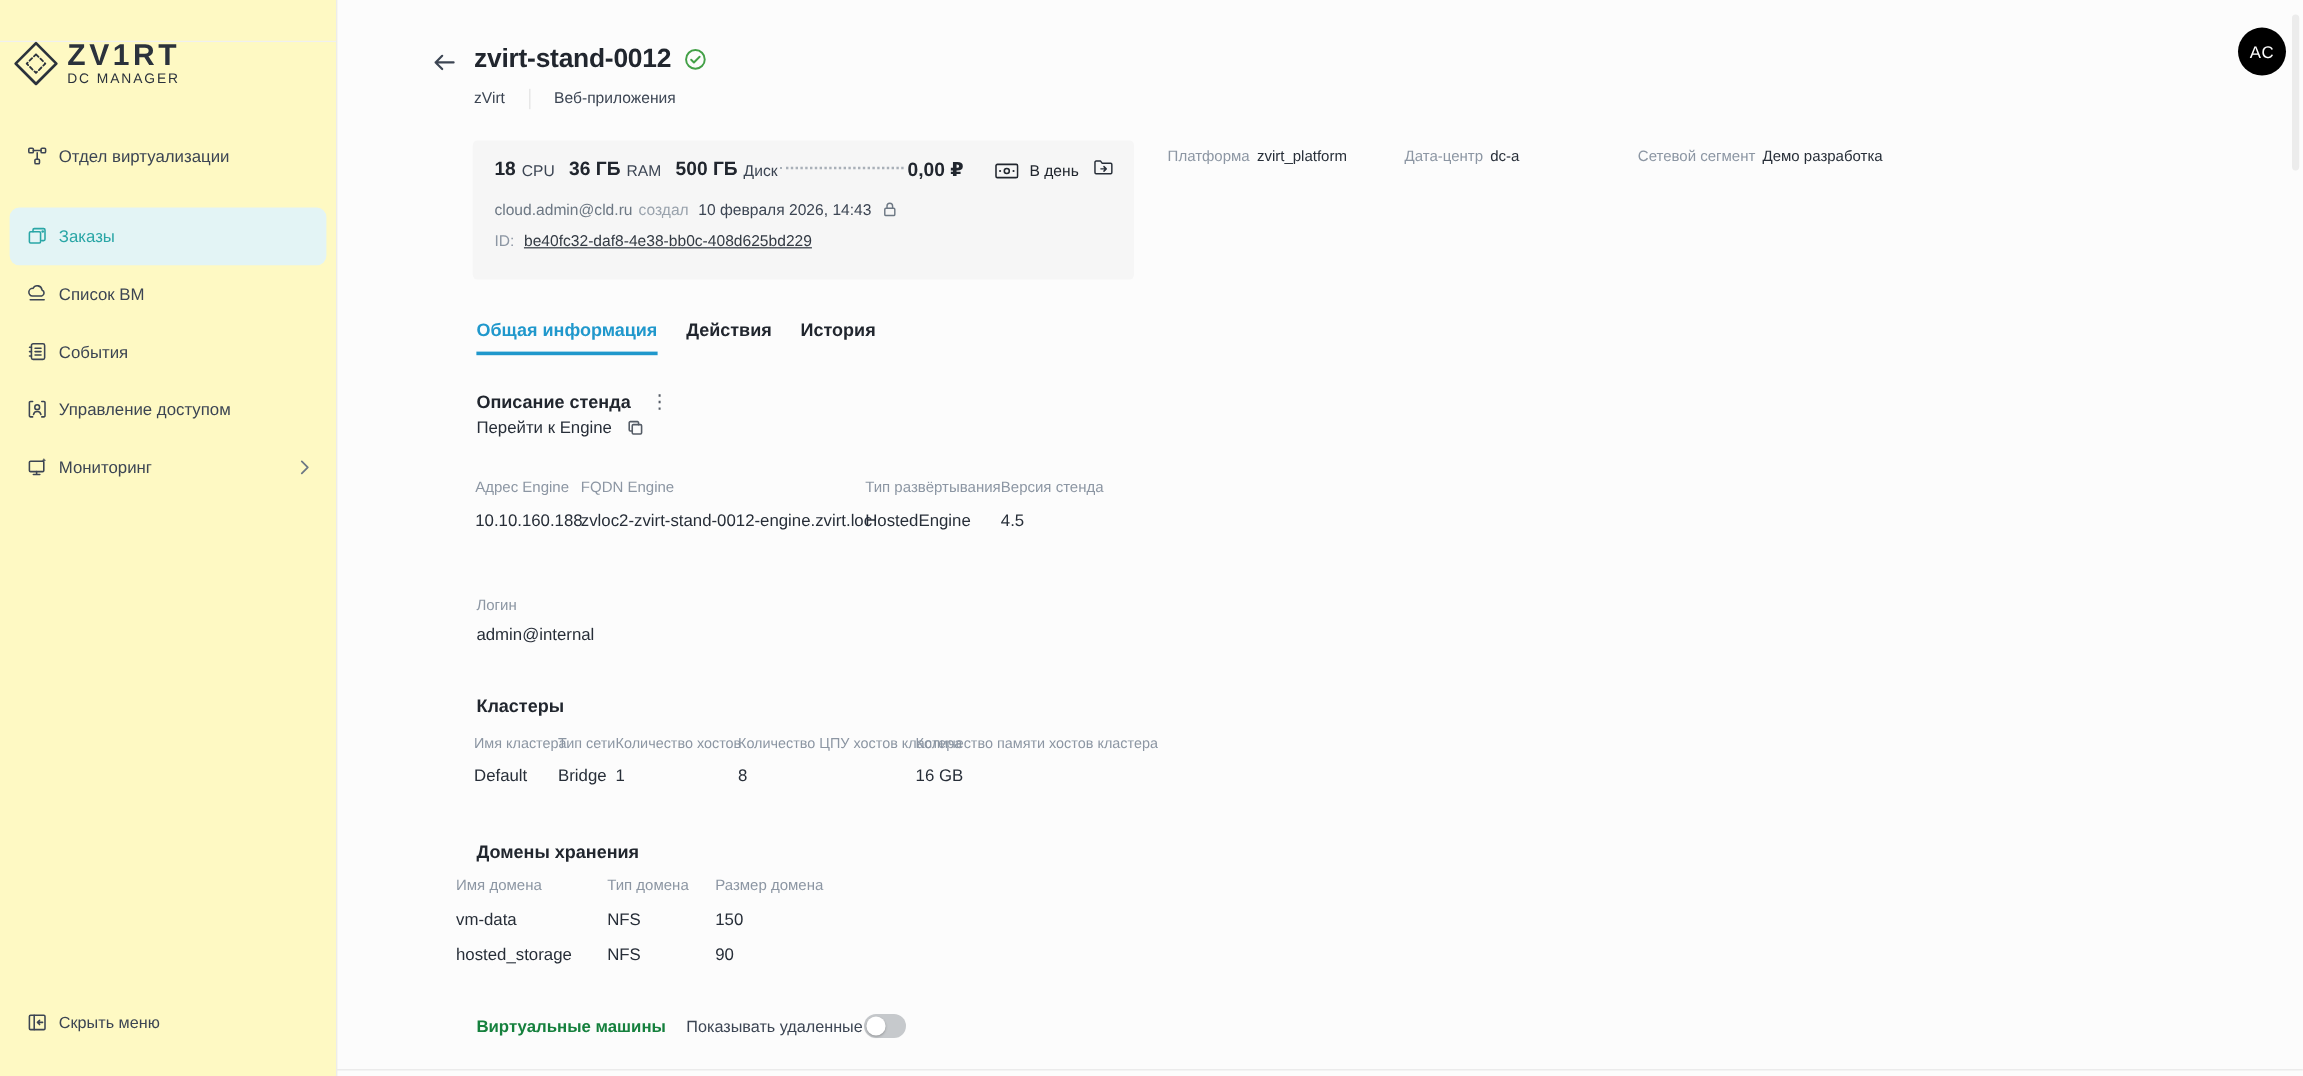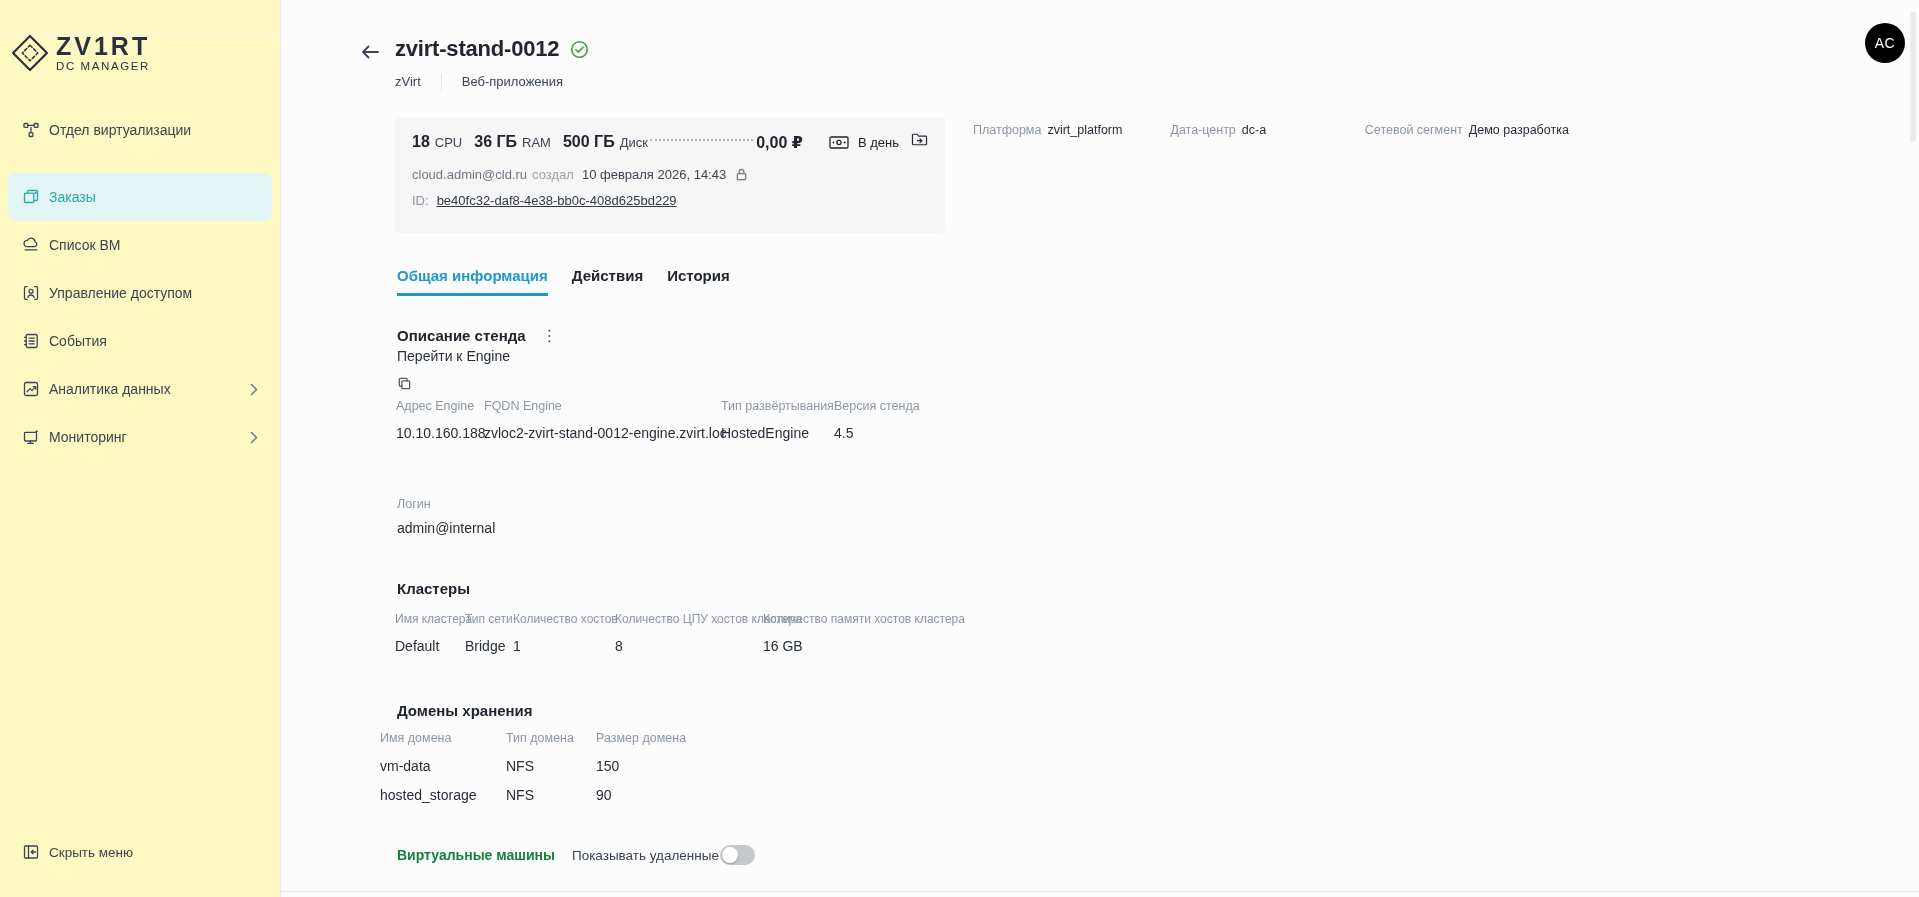--- a/index.html
+++ b/index.html
@@ -66,21 +66,21 @@
 
   
   .tabs { position:absolute; left:116px; top:267px; display:flex; gap:24px; }
   .tab { font-size:15px; font-weight:bold; color:#21262e; padding-bottom:9px; cursor:pointer; border-bottom:3px solid transparent; }
   .tab.active { color:#2098cc; border-bottom-color:#2098cc; }
 
   
   .desc-title-row { position:absolute; left:116px; top:327px; display:flex; align-items:center; gap:16px; }
   .section-title { font-size:15px; font-weight:bold; color:#21262e; }
   .kebab { font-size:16px; color:#555c66; line-height:14px; cursor:pointer; }
-  .engine-link-row { position:absolute; left:116px; top:348px; display:flex; align-items:flex-start; gap:12px; font-size:14px; color:#272e38;flex-direction:column; }
+  .engine-link-row { position:absolute; left:116px; top:348px; display:flex; align-items:center; gap:12px; font-size:14px; color:#272e38; }
   .engine-link { cursor:pointer; }
   .copy-btn { color:#555c66; cursor:pointer; }
 
   .field-label { font-size:12.5px; color:#8c96a3; white-space:nowrap; }
   .field-value { font-size:14px; color:#272e38; white-space:nowrap; }
   .fields-grid { position:absolute; left:115px; top:399px; display:grid; grid-template-columns:88px 237px 113px auto; row-gap:12px; }
   .login-block { position:absolute; left:116px; top:497px; }
   .login-block .field-value { margin-top:9px; }
 
   
@@ -147,51 +147,36 @@
         <svg width="18" height="18" viewBox="0 0 18 18" class="ic">
           <path d="M5 10.7a3.2 3.2 0 0 1 .5-6.4 4 4 0 0 1 7.5 1.3 2.7 2.7 0 0 1-.2 5.1z"></path>
           <path d="M3.2 13.8h11.6"></path>
         </svg>
       </span>
       <span>Список ВМ</span>
     </div>
     <div class="nav-item">
       <span>
         <svg width="18" height="18" viewBox="0 0 18 18" class="ic">
+          <rect x="4.2" y="2.5" width="11" height="13" rx="1.4"></rect>
+          <path d="M7.2 6.2h5M7.2 9h5M7.2 11.8h5"></path>
+          <path d="M4.2 5.4H2.6M4.2 9H2.6M4.2 12.6H2.6"></path>
+        </svg>
+      </span>
+      <span>События</span>
+    </div>
+    <div class="nav-item">
+      <span>
+        <svg width="18" height="18" viewBox="0 0 18 18" class="ic">
           <path d="M5.2 2.6H3.4a.9.9 0 0 0-.9.9v11a.9.9 0 0 0 .9.9h1.8M12.8 2.6h1.8a.9.9 0 0 1 .9.9v11a.9.9 0 0 1-.9.9h-1.8"></path>
           <circle cx="9" cy="7.3" r="2"></circle>
           <path d="M5.9 13.4a3.2 3.2 0 0 1 6.2 0"></path>
         </svg>
       </span>
       <span>Управление доступом</span>
-    </div>
-    <div class="nav-item">
-      <span>
-        <svg width="18" height="18" viewBox="0 0 18 18" class="ic">
-          <rect x="4.2" y="2.5" width="11" height="13" rx="1.4"></rect>
-          <path d="M7.2 6.2h5M7.2 9h5M7.2 11.8h5"></path>
-          <path d="M4.2 5.4H2.6M4.2 9H2.6M4.2 12.6H2.6"></path>
-        </svg>
-      </span>
-      <span>События</span>
-    </div>
-    <div class="nav-item">
-      <span>
-        <svg width="18" height="18" viewBox="0 0 18 18" class="ic">
-          <rect x="2.5" y="2.5" width="13" height="13" rx="1.5"></rect>
-          <path d="M5 11.7l3-3.1 2 2 3.6-3.7"></path>
-          <path d="M11.3 6.7h2.4v2.4"></path>
-        </svg>
-      </span>
-      <span>Аналитика данных</span>
-      <span class="chev">
-        <svg width="8" height="13" viewBox="0 0 8 13" class="ic" style="stroke-width:1.5">
-            <path d="M1.5 1.5 6.5 6.5 1.5 11.5"></path>
-          </svg>
-      </span>
     </div>
     <div class="nav-item">
       <span>
         <svg width="18" height="18" viewBox="0 0 18 18" class="ic">
           <rect x="2.5" y="4.3" width="12" height="8.7" rx="1"></rect>
           <path d="M8.5 13v2.3M5.8 15.4h5.4"></path>
           <path d="M14.6 1.6l.5 1.4 1.4.5-1.4.5-.5 1.4-.5-1.4-1.4-.5 1.4-.5z" fill="currentColor" stroke="none"></path>
         </svg>
       </span>
       <span>Мониторинг</span>

